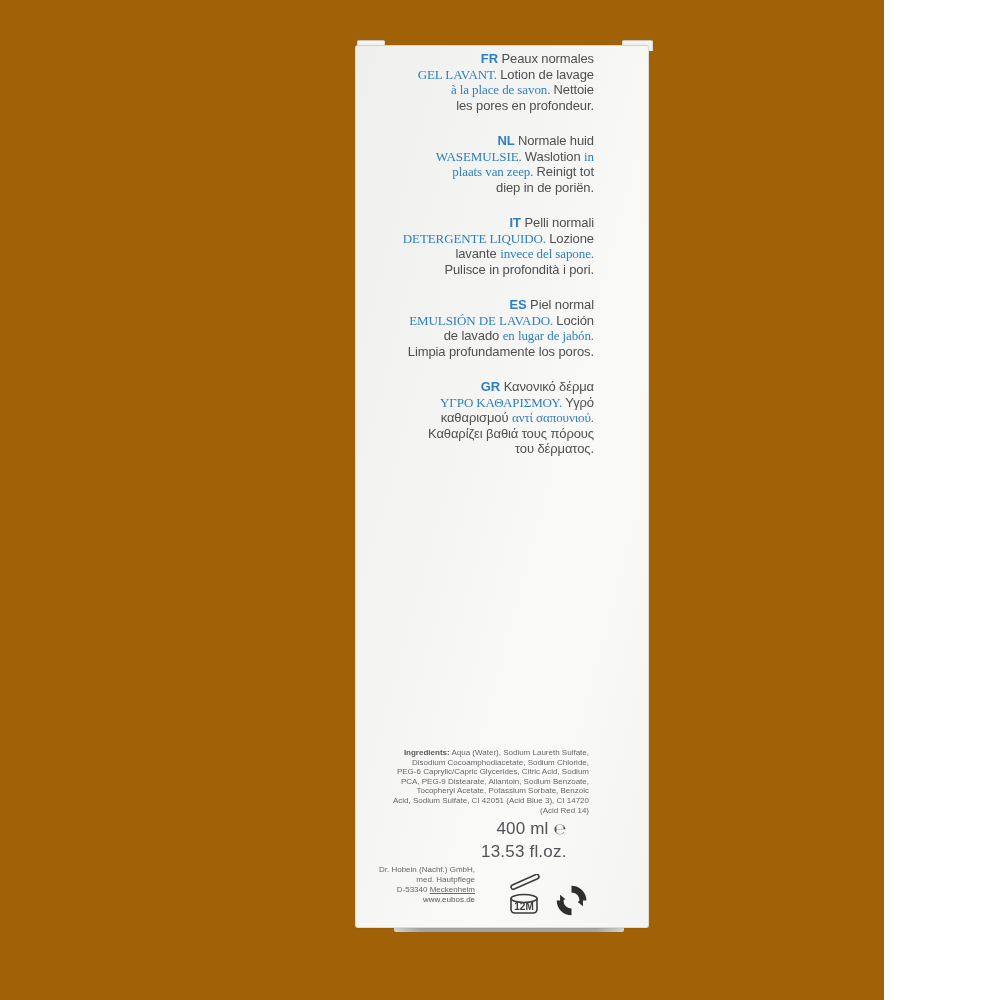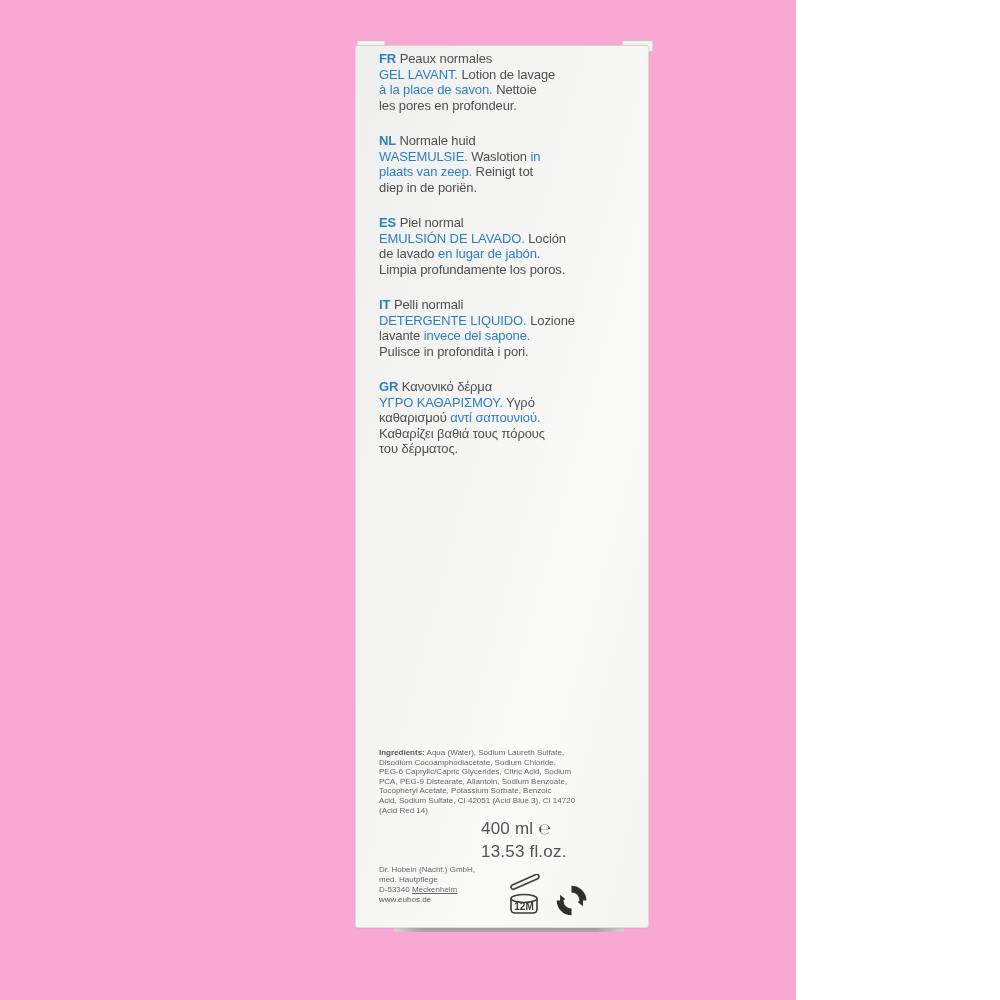--- a/index.html
+++ b/index.html
@@ -1,17 +1,17 @@
 <!DOCTYPE html>
 <html><head>
 <meta charset="utf-8">
 <style>
   html,body{margin:0;padding:0;background:#ffffff;width:1000px;height:1000px;overflow:hidden;
     font-family:"Liberation Sans","DejaVu Sans",sans-serif;}
-  .stage{position:relative;width:796px;height:1000px;background:#f9a8d4;}
+  .stage{position:relative;width:884px;height:1000px;background:#a16207;text-align:right;}
 
   
   .flap{position:absolute;top:40px;height:10px;background:#f2f2f1;
     border:1px solid #d9d9d8;border-bottom:none;border-top-color:#c3c3c2;
     border-radius:2px 2px 0 0;z-index:0;}
   .flap-left{left:357px;width:26px;}
   .flap-right{left:622px;width:29px;}
 
   
   .bottom-shadow{position:absolute;left:394px;top:924px;width:230px;height:8px;z-index:0;
@@ -23,21 +23,21 @@
     background:linear-gradient(105deg,#efefee 0%,#f4f4f3 35%,#fafaf9 68%,#f4f4f3 100%);
     border:1px solid #dcdcdb;border-top-color:#d0d0cf;border-radius:3px;
     box-shadow:0 1px 2px rgba(0,0,0,0.05);}
 
   
   .langs{position:absolute;left:23px;top:5px;width:215px;}
   .lang-block{margin:0 0 20px 0;font-size:13px;line-height:15.5px;
     color:#4d4f51;letter-spacing:-0.1px;}
   .lang-line{white-space:nowrap;}
   .seg-code{color:#2e7fc2;font-weight:bold;}
-  .seg-blue{color:#2e7fc2;}
+  .seg-blue{color:#2e7fc2;font-family:Liberation Serif, serif;}
   .seg-dark{color:#4d4f51;}
 
   
   .ingredients{position:absolute;left:23px;top:702px;width:210px;
     font-size:8px;line-height:9.6px;color:#66676a;}
   .ingredients b{color:#595a5d;}
   .ing-line{white-space:nowrap;}
 
   
   .manufacturer{position:absolute;left:23px;top:776px;font-size:8px;line-height:9.9px;color:#66676a;margin-top:43px;}
@@ -77,30 +77,30 @@
           <div class="lang-line"><span class="seg-blue">à la place de savon. </span><span class="seg-dark">Nettoie</span></div>
           <div class="lang-line"><span class="seg-dark">les pores en profondeur.</span></div>
         </div>
         <div class="lang-block">
           <div class="lang-line"><span class="seg-code">NL </span><span class="seg-dark">Normale huid</span></div>
           <div class="lang-line"><span class="seg-blue">WASEMULSIE. </span><span class="seg-dark">Waslotion </span><span class="seg-blue">in</span></div>
           <div class="lang-line"><span class="seg-blue">plaats van zeep. </span><span class="seg-dark">Reinigt tot</span></div>
           <div class="lang-line"><span class="seg-dark">diep in de poriën.</span></div>
         </div>
         <div class="lang-block">
+          <div class="lang-line"><span class="seg-code">IT </span><span class="seg-dark">Pelli normali</span></div>
+          <div class="lang-line"><span class="seg-blue">DETERGENTE LIQUIDO. </span><span class="seg-dark">Lozione</span></div>
+          <div class="lang-line"><span class="seg-dark">lavante </span><span class="seg-blue">invece del sapone.</span></div>
+          <div class="lang-line"><span class="seg-dark">Pulisce in profondità i pori.</span></div>
+        </div>
+        <div class="lang-block">
           <div class="lang-line"><span class="seg-code">ES </span><span class="seg-dark">Piel normal</span></div>
           <div class="lang-line"><span class="seg-blue">EMULSIÓN DE LAVADO. </span><span class="seg-dark">Loción</span></div>
           <div class="lang-line"><span class="seg-dark">de lavado </span><span class="seg-blue">en lugar de jabón.</span></div>
           <div class="lang-line"><span class="seg-dark">Limpia profundamente los poros.</span></div>
-        </div>
-        <div class="lang-block">
-          <div class="lang-line"><span class="seg-code">IT </span><span class="seg-dark">Pelli normali</span></div>
-          <div class="lang-line"><span class="seg-blue">DETERGENTE LIQUIDO. </span><span class="seg-dark">Lozione</span></div>
-          <div class="lang-line"><span class="seg-dark">lavante </span><span class="seg-blue">invece del sapone.</span></div>
-          <div class="lang-line"><span class="seg-dark">Pulisce in profondità i pori.</span></div>
         </div>
         <div class="lang-block">
           <div class="lang-line"><span class="seg-code">GR </span><span class="seg-dark">Κανονικό δέρμα</span></div>
           <div class="lang-line"><span class="seg-blue">ΥΓΡΟ ΚΑΘΑΡΙΣΜΟΥ. </span><span class="seg-dark">Υγρό</span></div>
           <div class="lang-line"><span class="seg-dark">καθαρισμού </span><span class="seg-blue">αντί σαπουνιού.</span></div>
           <div class="lang-line"><span class="seg-dark">Καθαρίζει βαθιά τους πόρους</span></div>
           <div class="lang-line"><span class="seg-dark">του δέρματος.</span></div>
         </div>
       </div>
 

